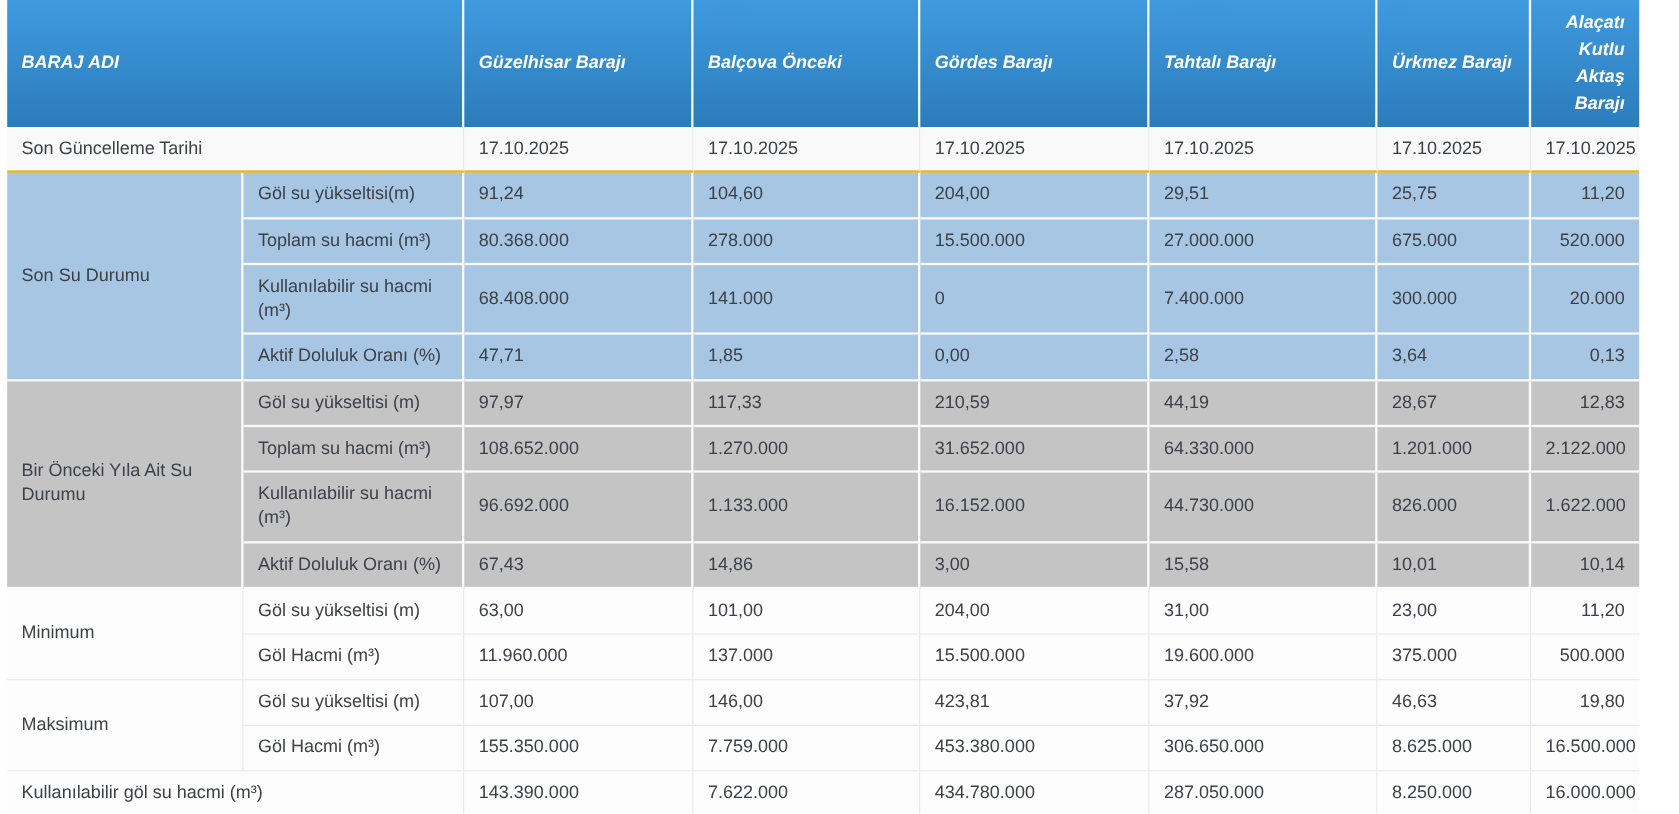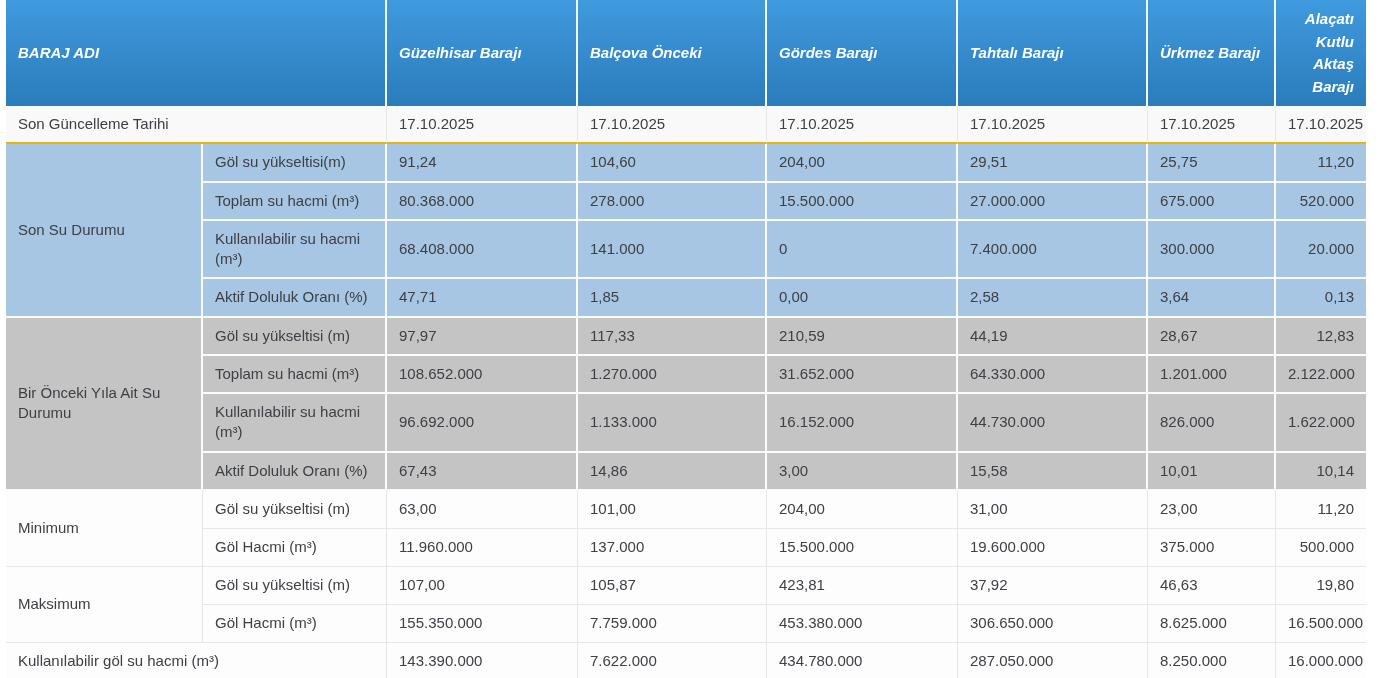--- a/index.html
+++ b/index.html
@@ -205,21 +205,21 @@
           <td>137.000</td>
           <td>15.500.000</td>
           <td>19.600.000</td>
           <td>375.000</td>
           <td>500.000</td>
         </tr>
         <tr class="sec-white row-std">
           <td rowspan="2" class="section-cell">Maksimum</td>
           <td class="metric-cell">Göl su yükseltisi (m)</td>
           <td>107,00</td>
-          <td>105,87</td>
+          <td>146,00</td>
           <td>423,81</td>
           <td>37,92</td>
           <td>46,63</td>
           <td>19,80</td>
         </tr>
         <tr class="sec-white row-std">
           <td class="metric-cell">Göl Hacmi (m³)</td>
           <td>155.350.000</td>
           <td>7.759.000</td>
           <td>453.380.000</td>

